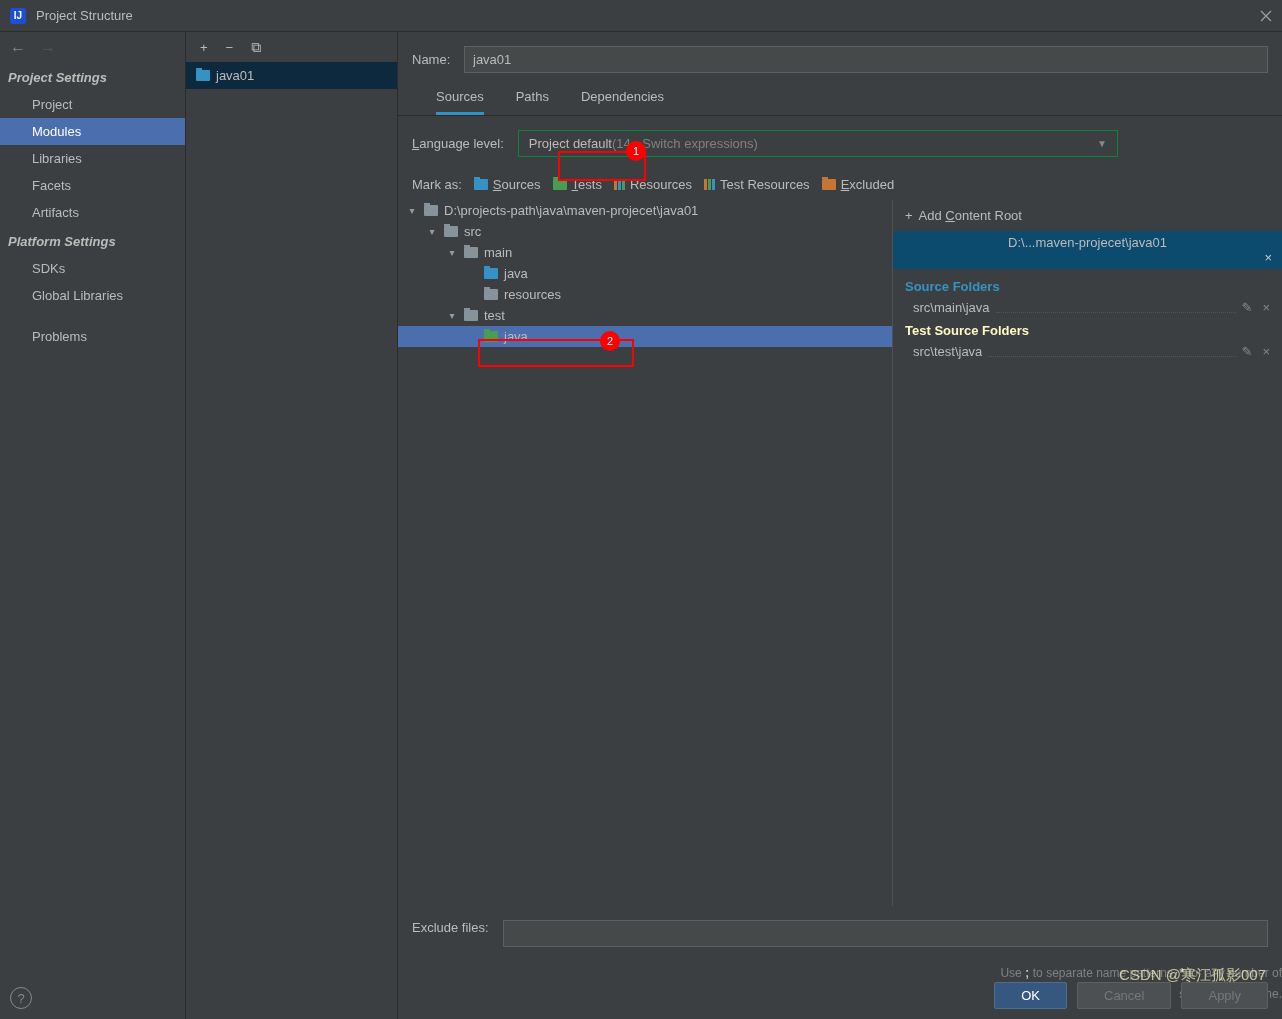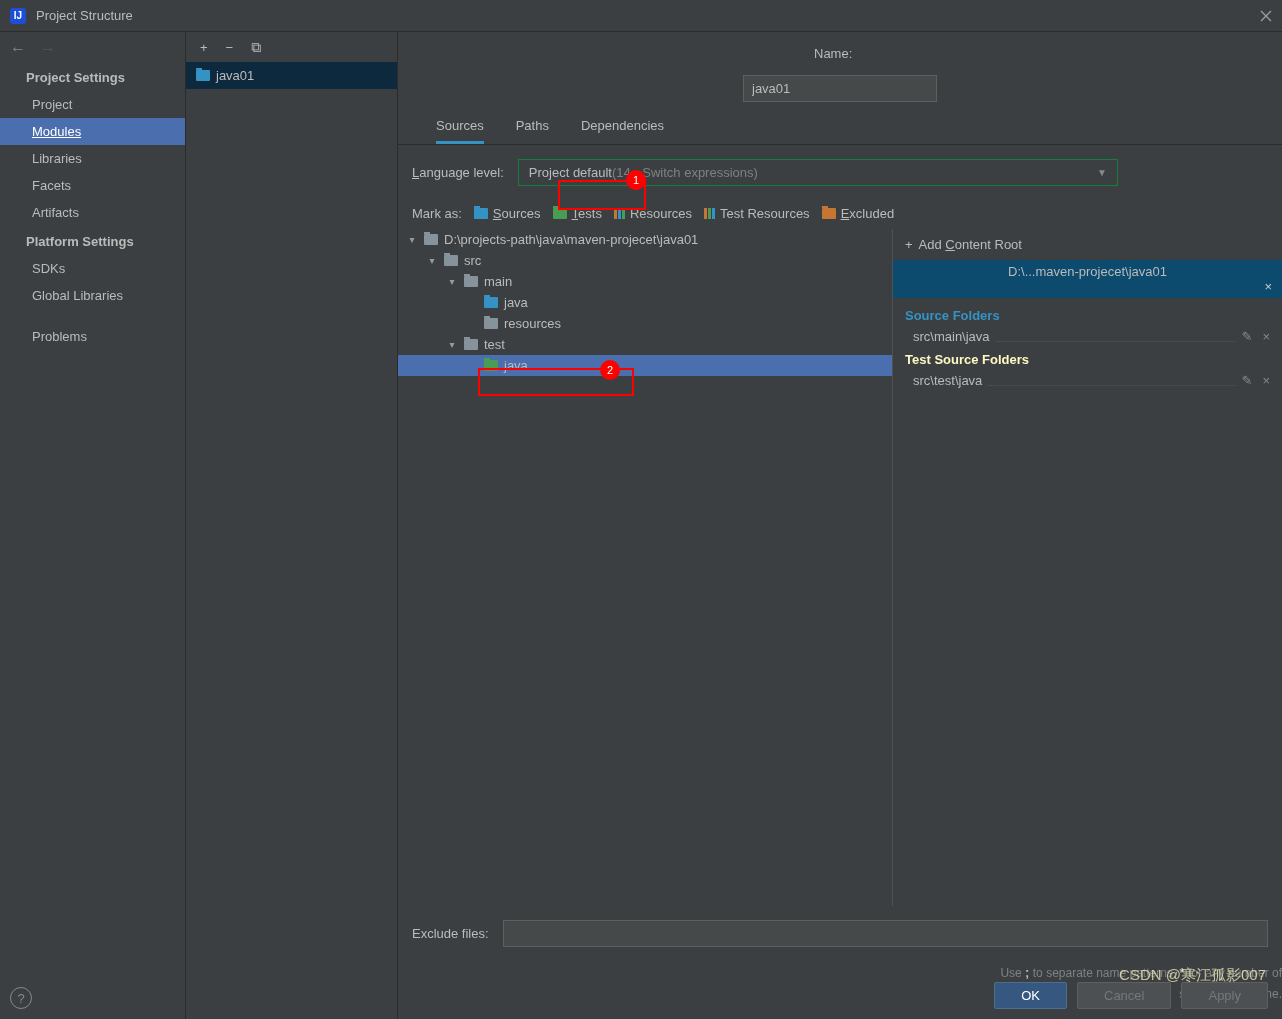--- a/index.html
+++ b/index.html
@@ -6,39 +6,39 @@
 body{background:#3c3f41;width:1282px;height:1019px;overflow:hidden;position:relative;}
 .titlebar{height:32px;display:flex;align-items:center;padding:0 10px;background:#3c3f41;border-bottom:1px solid #2b2b2b;}
 .titlebar .logo{width:16px;height:16px;background:#1d4ed8;border-radius:3px;margin-right:10px;display:flex;align-items:center;justify-content:center;color:#fff;font-size:10px;font-weight:bold;}
 .titlebar .title{flex:1;}
 .titlebar .close{width:12px;height:12px;cursor:pointer;}
 .body{display:flex;height:calc(100% - 32px);}
 .sidebar{width:186px;background:#3c3f41;border-right:1px solid #2b2b2b;display:flex;flex-direction:column;}
 .navbtns{height:30px;display:flex;align-items:center;padding:0 10px;gap:14px;}
 .navarrow{color:#888;font-size:16px;}
 .navarrow.disabled{color:#555;}
-.section-h{font-weight:bold;padding:8px 26px 6px;color:#bbbbbb;}
+.section-h{font-weight:bold;padding:8px 8px 6px;color:#bbbbbb;font-style:italic;}
 .nav-item{padding:6px 14px 6px 32px;cursor:pointer;}
-.nav-item.selected{background:#4b6eaf;color:#fff;text-decoration:underline;}
+.nav-item.selected{background:#4b6eaf;color:#fff;}
 .spacer{flex:1;}
 .help{width:22px;height:22px;border:1.5px solid #888;border-radius:50%;display:flex;align-items:center;justify-content:center;margin:10px;color:#888;}
 .mid{width:212px;border-right:1px solid #2b2b2b;display:flex;flex-direction:column;}
 .mid-tools{height:30px;display:flex;align-items:center;gap:18px;padding:0 14px;color:#afb1b3;font-size:18px;}
 .mid-item{display:flex;align-items:center;gap:6px;padding:6px 10px;background:#0d293e;}
 .folder-icon{width:14px;height:11px;background:#3592c4;display:inline-block;border-radius:1px;position:relative;}
 .folder-icon::before{content:"";position:absolute;top:-2px;left:0;width:6px;height:2px;background:#3592c4;}
 .folder-icon.grey{background:#87939a;}
 .folder-icon.grey::before{background:#87939a;}
 .folder-icon.green{background:#499c54;}
 .folder-icon.green::before{background:#499c54;}
 .folder-icon.orange{background:#c57633;}
 .folder-icon.orange::before{background:#c57633;}
 .main{flex:1;display:flex;flex-direction:column;position:relative;}
 .row{display:flex;align-items:center;}
-.form-row{padding:14px 14px 0;gap:14px;flex-direction:column;}
+.form-row{padding:14px 14px 0;}
 .label{min-width:52px;}
 .input{flex:1;background:#45494a;border:1px solid #5e6060;padding:5px 8px;color:#bbbbbb;}
 .tabs{display:flex;gap:32px;padding:16px 38px 0;border-bottom:1px solid #2b2b2b;}
 .tab{padding:0 0 8px;color:#bbbbbb;cursor:pointer;}
 .tab.active{border-bottom:3px solid #3592c4;color:#bbbbbb;}
 .lang-row{padding:14px 14px 0;gap:14px;}
 .select{flex:1;background:#3c3f41;border:1px solid #15803d;padding:5px 10px;display:flex;align-items:center;max-width:600px;}
 .select .caret{margin-left:auto;color:#888;font-size:10px;}
 .mark-row{padding:20px 14px 8px;gap:12px;align-items:center;}
 .mark-btn{display:flex;align-items:center;gap:5px;cursor:pointer;}
@@ -58,21 +58,21 @@
 .root-path .x{margin-left:auto;color:#ccc;cursor:pointer;}
 .folders-sec{padding:10px 12px;}
 .sf-header{font-weight:bold;margin-bottom:4px;}
 .sf-header.blue{color:#3592c4;}
 .sf-header.green{color:#fef9c3;}
 .sf-item{display:flex;align-items:center;padding:2px 0 8px 8px;}
 .sf-item .path{color:#bbbbbb;}
 .dots{flex:1;border-bottom:1px dotted #555;margin:0 6px;height:10px;}
 .sf-item .edit{color:#888;cursor:pointer;margin-right:10px;}
 .sf-item .del{color:#888;cursor:pointer;}
-.exclude-row{padding:14px;gap:1px;align-items:center;}
+.exclude-row{padding:14px;gap:1px;align-items:flex-start;}
 .exclude-input{width:400px;}
 .hint{color:#808080;font-size:12px;padding:2px 0 14px 108px;line-height:1.6;text-align:right;}
 .footer{position:absolute;bottom:0;right:0;padding:10px 14px;display:flex;gap:10px;}
 .btn{padding:5px 26px;border:1px solid #5e6060;background:#4c5052;color:#bbbbbb;cursor:pointer;border-radius:2px;}
 .btn.primary{background:#365880;border-color:#4c708c;color:#fff;}
 .btn.dim{color:#777;}
 .watermark{position:absolute;bottom:34px;right:16px;color:#fef9c3;font-size:15px;opacity:.7;}
 .red-box{position:absolute;border:2px solid #ff0000;pointer-events:none;}
 .badge{position:absolute;width:20px;height:20px;background:#ff0000;border-radius:50%;color:#fff;display:flex;align-items:center;justify-content:center;font-size:11px;pointer-events:none;}
 svg{display:block;}

